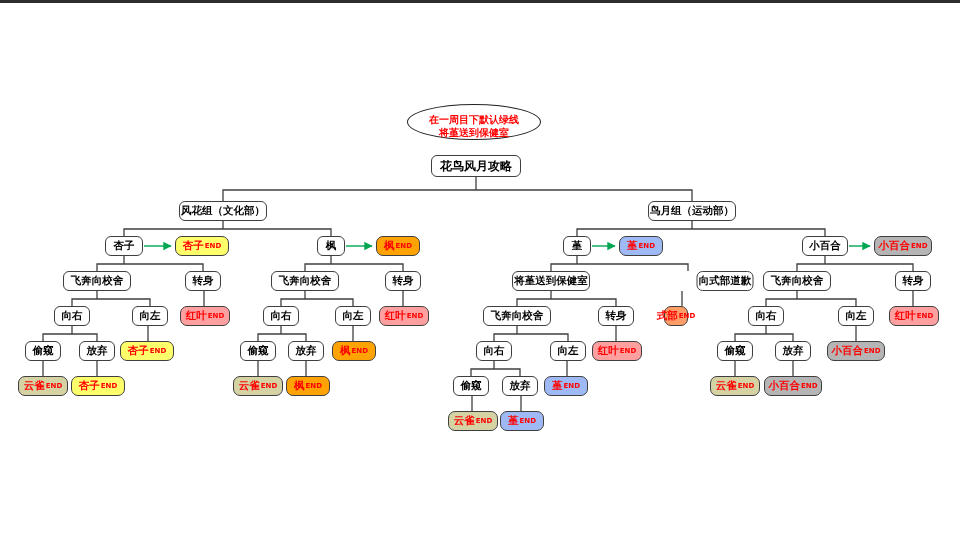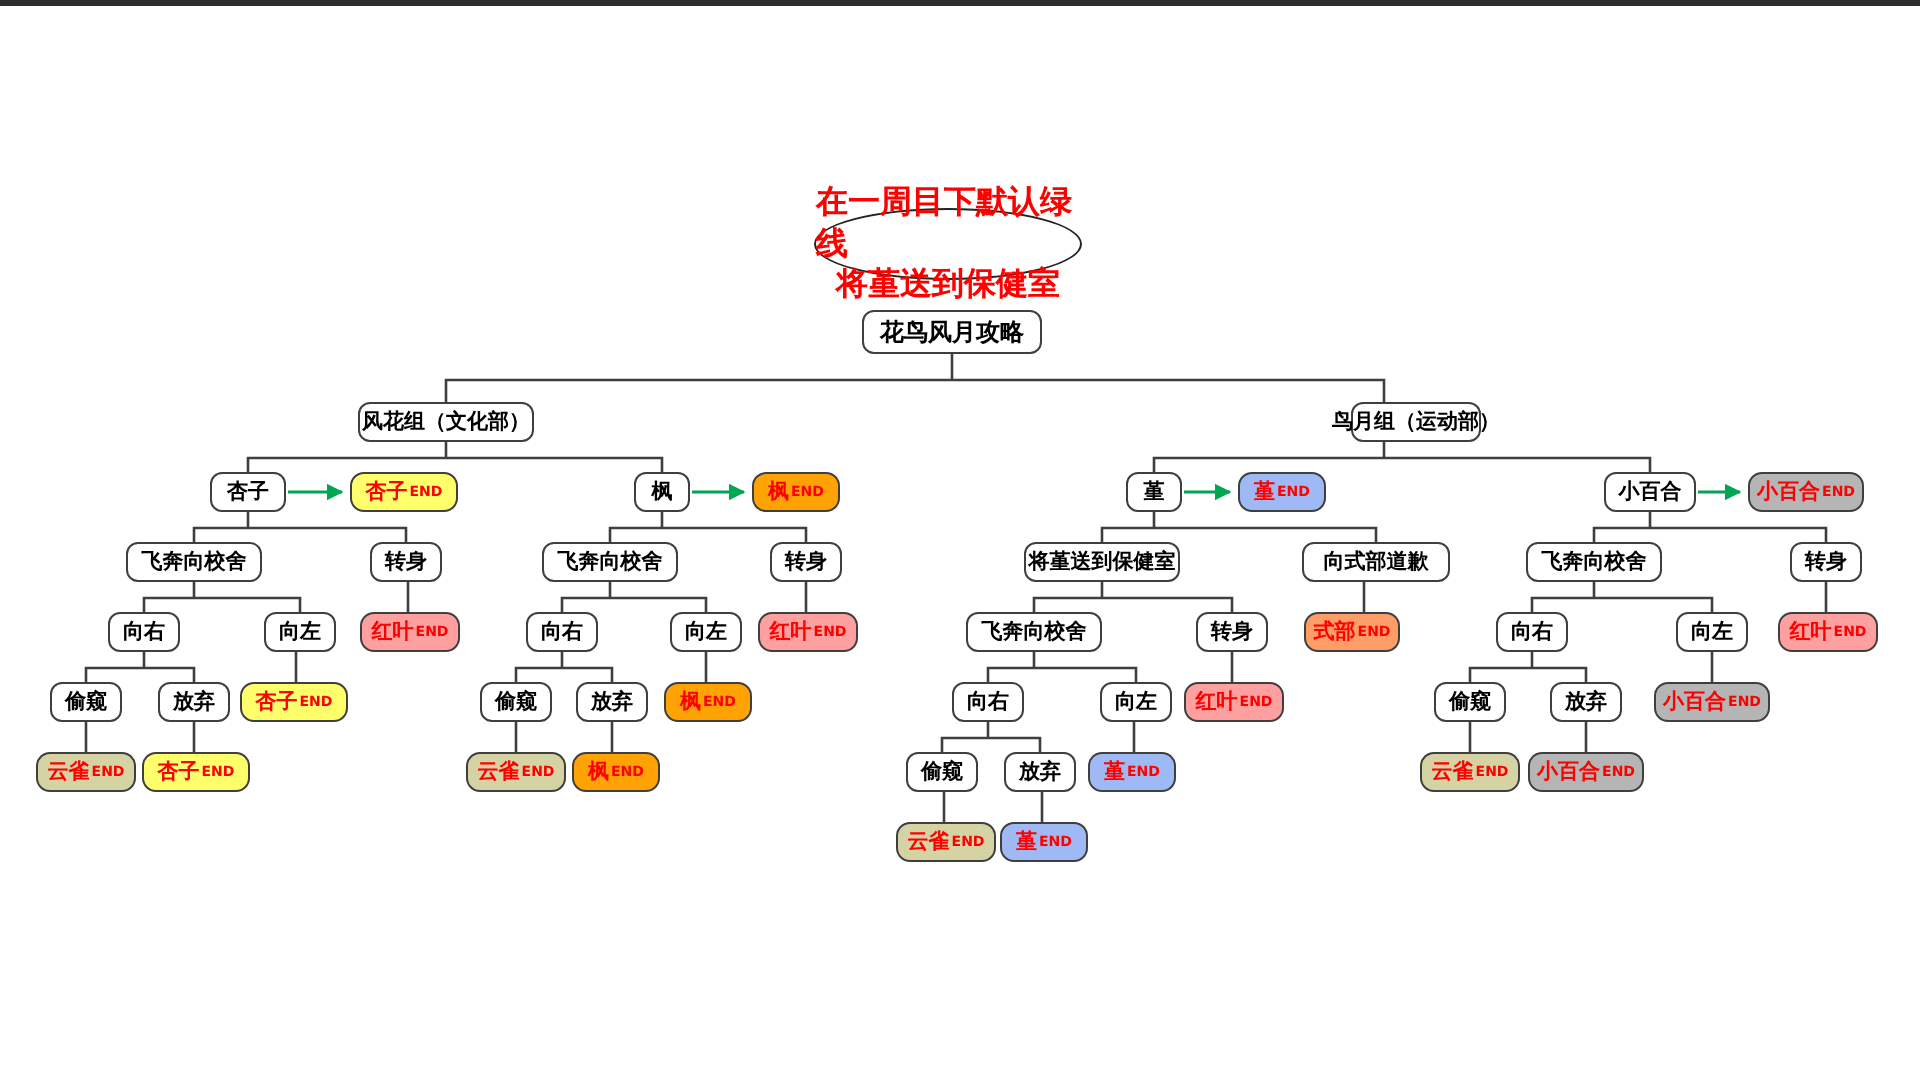--- a/index.html
+++ b/index.html
@@ -19,22 +19,22 @@
     display:flex;align-items:center;justify-content:center;
     padding:1px 5px;white-space:nowrap;
     font-weight:bold;font-size:10.5px;color:#000;
   }
   .node.end{color:var(--endtext,#ff0000);border-width:1.5px;border-radius:7px;}
   .node.end .sfx{font-size:7px;margin-left:1px;}
   .bubble{
     position:absolute;left:474px;top:122px;transform:translate(-50%,-50%);
     width:134px;height:36px;box-sizing:border-box;
     border:1.4px solid #222;border-radius:50%;background:#fff;
-    display:flex;flex-direction:column;align-items:center;justify-content:center;
-    color:var(--notetext,#ff0000);font-weight:bold;font-size:16px;line-height:1.3;
+    display:flex;flex-direction:column;align-items:center;justify-content:flex-end;
+    color:var(--notetext,#ff0000);font-weight:bold;font-size:10px;line-height:1.3;
   }
 </style>
 </head>
 <body>
 
 <div class="topbar"></div>
 
 <svg class="wires" viewBox="0 0 960 540">
   <defs>
     <marker id="arr" markerWidth="8" markerHeight="8" refX="5.5" refY="3" orient="auto">
@@ -101,21 +101,21 @@
 </svg>
 
 <div class="bubble">
   <div>在一周目下默认绿线</div>
   <div>将堇送到保健室</div>
 </div>
 
 <div class="node" style="left:476px;top:166px;width:90px;height:22px;font-size:12px">花鸟风月攻略</div>
 
 <div class="node" style="left:223px;top:211px;width:88px">风花组（文化部）</div>
-<div class="node" style="left:708px;top:211px;width:65px">鸟月组（运动部）</div>
+<div class="node" style="left:692px;top:211px;width:88px">鸟月组（运动部）</div>
 
 <div class="node" style="left:124px;top:246px;width:38px">杏子</div>
 <div class="node end" style="left: 202px; top: 246px; width: 54px; background-color: rgb(255, 255, 107);">
     <span>杏子</span>
     <span class="sfx">END</span>
   </div>
 <div class="node" style="left:331px;top:246px;width:28px">枫</div>
 <div class="node end" style="left: 398px; top: 246px; width: 44px; background-color: rgb(255, 163, 5);">
     <span>枫</span>
     <span class="sfx">END</span>
@@ -129,39 +129,39 @@
 <div class="node end" style="left: 903px; top: 246px; width: 58px; background-color: rgb(181, 181, 181);">
     <span>小百合</span>
     <span class="sfx">END</span>
   </div>
 
 <div class="node" style="left:97px;top:281px;width:68px">飞奔向校舍</div>
 <div class="node" style="left:203px;top:281px;width:36px">转身</div>
 <div class="node" style="left:305px;top:281px;width:68px">飞奔向校舍</div>
 <div class="node" style="left:403px;top:281px;width:36px">转身</div>
 <div class="node" style="left:551px;top:281px;width:78px">将堇送到保健室</div>
-<div class="node" style="left:688px;top:281px;width:74px">向式部道歉</div>
+<div class="node" style="left:725px;top:281px;width:57px">向式部道歉</div>
 <div class="node" style="left:797px;top:281px;width:68px">飞奔向校舍</div>
 <div class="node" style="left:913px;top:281px;width:36px">转身</div>
 
 <div class="node" style="left:72px;top:316px;width:36px">向右</div>
 <div class="node" style="left:150px;top:316px;width:36px">向左</div>
 <div class="node end" style="left: 205px; top: 316px; width: 50px; background-color: rgb(255, 160, 160);">
     <span>红叶</span>
     <span class="sfx">END</span>
   </div>
 <div class="node" style="left:281px;top:316px;width:36px">向右</div>
 <div class="node" style="left:353px;top:316px;width:36px">向左</div>
 <div class="node end" style="left: 404px; top: 316px; width: 50px; background-color: rgb(255, 160, 160);">
     <span>红叶</span>
     <span class="sfx">END</span>
   </div>
 <div class="node" style="left:517px;top:316px;width:68px">飞奔向校舍</div>
 <div class="node" style="left:616px;top:316px;width:36px">转身</div>
-<div class="node end" style="left: 676px; top: 316px; width: 48px; background-color: rgb(255, 157, 104);">
+<div class="node end" style="left: 676px; top: 316px; width: 24px; background-color: rgb(255, 157, 104);">
     <span>式部</span>
     <span class="sfx">END</span>
   </div>
 <div class="node" style="left:766px;top:316px;width:36px">向右</div>
 <div class="node" style="left:856px;top:316px;width:36px">向左</div>
 <div class="node end" style="left: 914px; top: 316px; width: 50px; background-color: rgb(255, 160, 160);">
     <span>红叶</span>
     <span class="sfx">END</span>
   </div>
 

